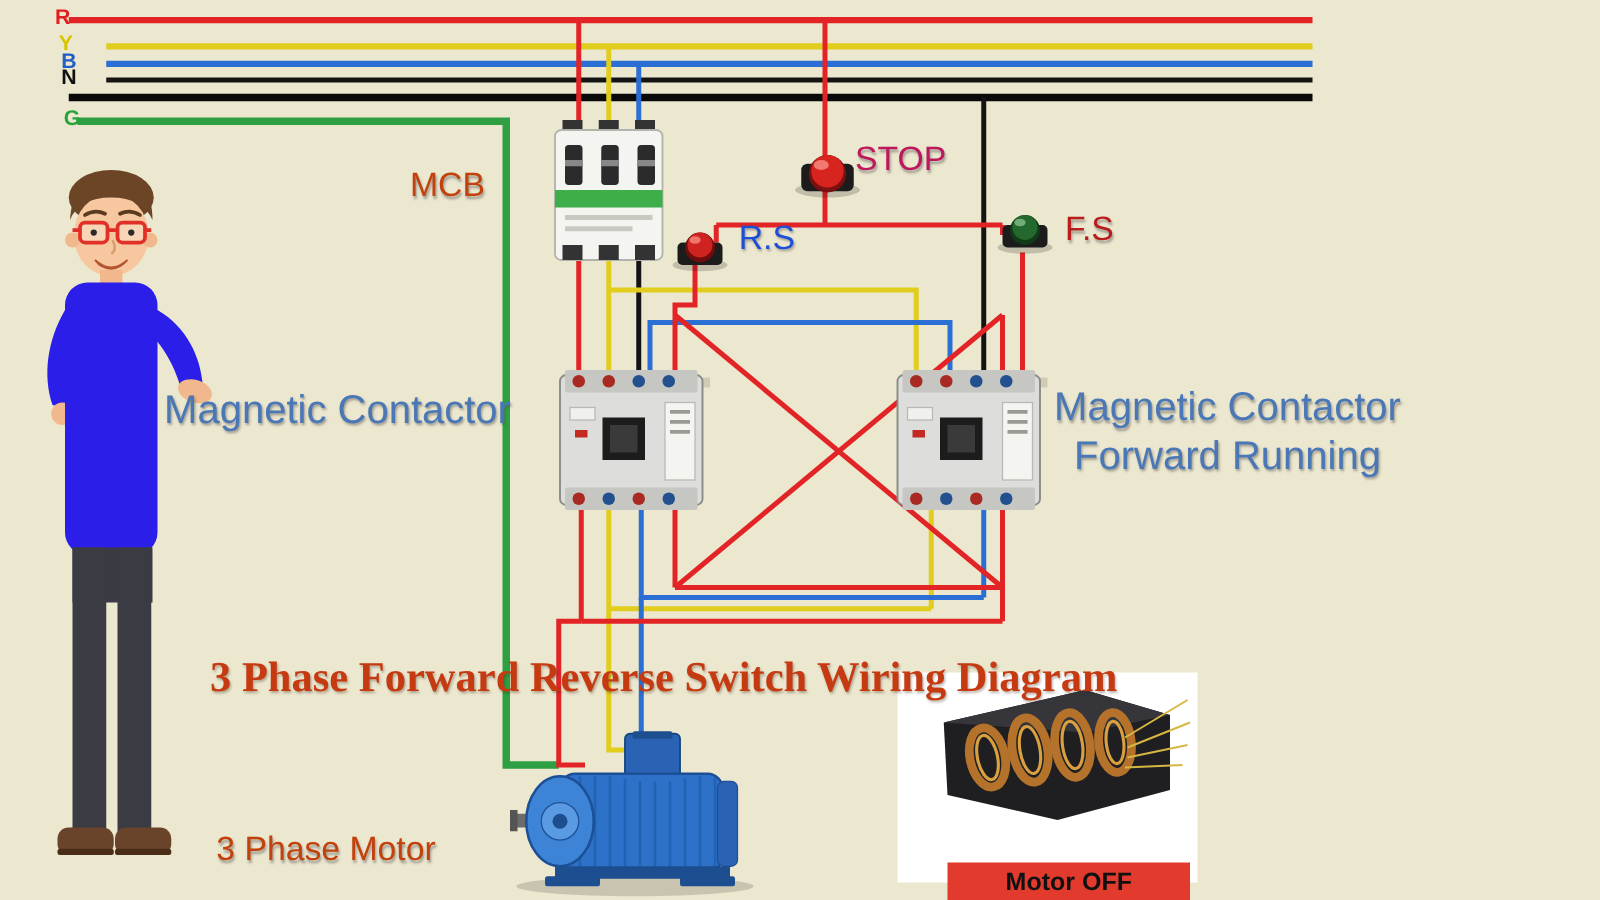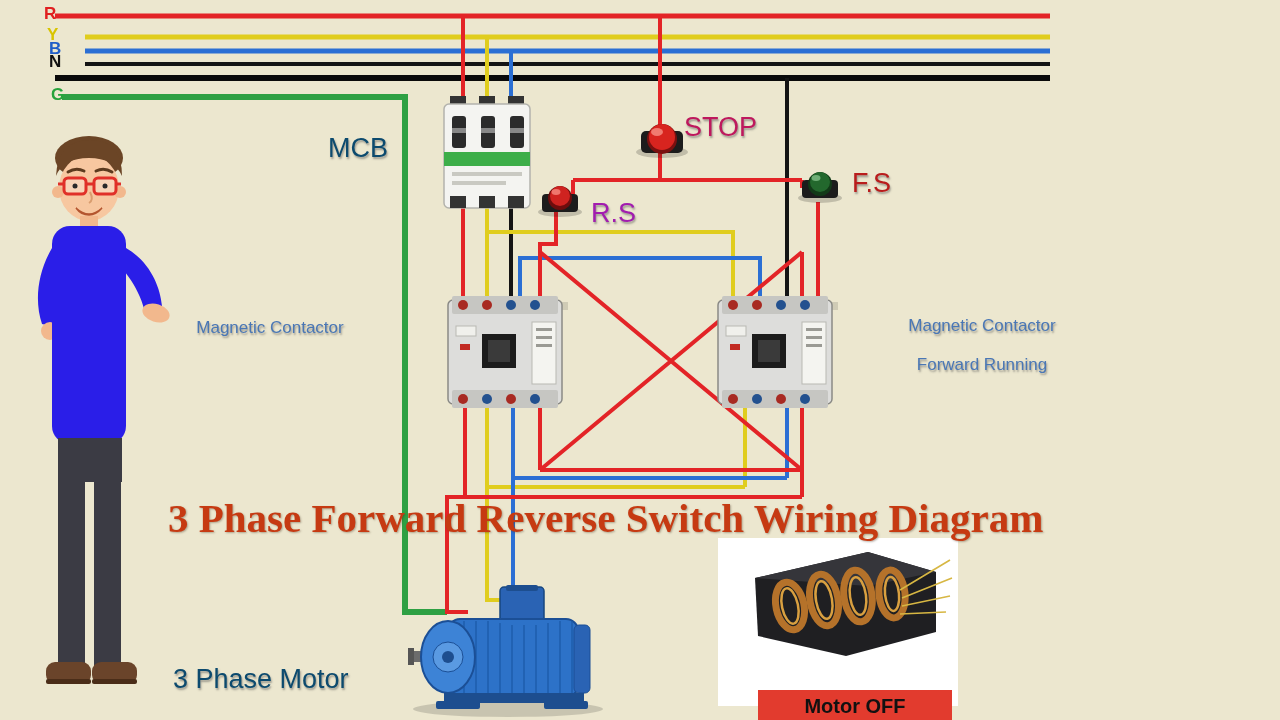--- a/index.html
+++ b/index.html
@@ -6,30 +6,30 @@
   html,body{width:1280px;height:720px}
   body{background:#ece7cf;font-family:"Liberation Sans",sans-serif;position:relative;overflow:hidden}
   .stage{position:absolute;inset:0;width:1280px;height:720px}
   svg.diagram{position:absolute;left:0;top:0}
   .buslbl{position:absolute;font-weight:700;font-size:17px;line-height:18px;font-family:"Liberation Sans",sans-serif}
   .buslbl.r{color:#e02020;left:44px;top:5px}
   .buslbl.y{color:#d8c400;left:47px;top:26px}
   .buslbl.b{color:#205ec8;left:49px;top:40px}
   .buslbl.n{color:#101010;left:49px;top:53px}
   .buslbl.g{color:#27a33c;left:51px;top:86px}
-  .lbl{position:absolute;color:#0c4a6e;font-size:27px;text-shadow:1px 2px 2px rgba(80,80,80,.5);white-space:nowrap}
+  .lbl{position:absolute;color:#c2410c;font-size:27px;text-shadow:1px 2px 2px rgba(80,80,80,.5);white-space:nowrap}
   .lbl-mcb{left:328px;top:133px}
   .lbl-stop{left:684px;top:112px;color:#be185d}
-  .lbl-rs{left:591px;top:198px;color:#a21caf}
+  .lbl-rs{left:591px;top:175px;color:#1d4ed8}
   .lbl-fs{left:852px;top:168px;color:#b91c1c}
-  .lbl-block{position:absolute;width:300px;text-align:center;color:#4a77b5;font-size:17px;line-height:39px;text-shadow:1px 2px 2px rgba(80,80,80,.5)}
+  .lbl-block{position:absolute;width:300px;text-align:center;color:#4a77b5;font-size:32px;line-height:39px;text-shadow:1px 2px 2px rgba(80,80,80,.5)}
   .lbl-fwd{left:120px;top:308px}
   .lbl-rev{left:832px;top:306px}
   .lbl-motor{left:173px;top:664px}
-  .title{position:absolute;left:168px;top:494px;font-family:"Liberation Serif",serif;font-weight:700;font-size:41px;color:#c63a12;white-space:nowrap;text-shadow:1px 1px 2px rgba(60,40,20,.35)}
+  .title{position:absolute;left:168px;top:524px;font-family:"Liberation Serif",serif;font-weight:700;font-size:34px;color:#c63a12;white-space:nowrap;text-shadow:1px 1px 2px rgba(60,40,20,.35)}
   .motor-off{position:absolute;left:758px;top:690px;width:194px;height:32px;background:#e23b2e;display:flex;align-items:center;justify-content:center}
   .motor-off span{font-weight:700;font-size:20px;color:#111;font-family:"Liberation Sans",sans-serif}
 </style>
 </head>
 <body>
 
 <div class="stage">
 
 <svg class="diagram" width="1280" height="720" viewBox="0 0 1280 720">
 

